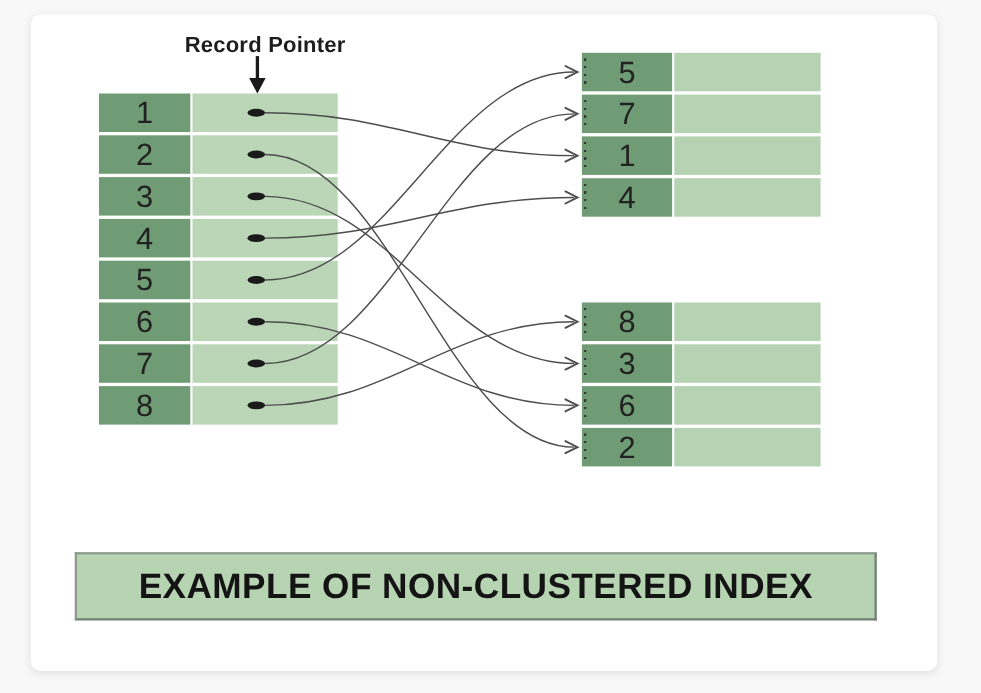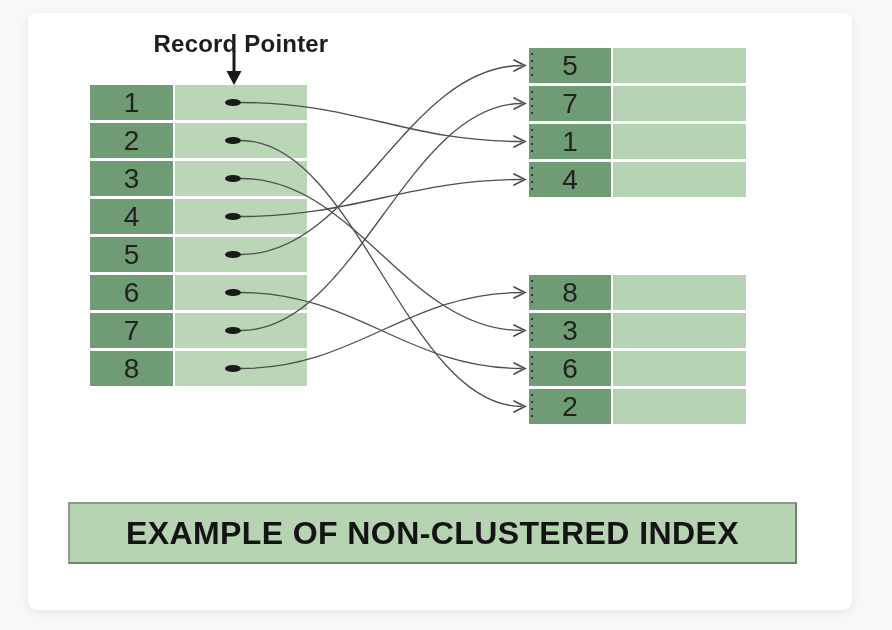--- a/index.html
+++ b/index.html
@@ -11,21 +11,21 @@
   }
   .page{position:relative;width:892px;height:630px;}
   .card{
     position:absolute;left:28px;top:13px;width:824px;height:597px;
     background:#ffffff;border-radius:9px;
     box-shadow:0 2px 8px rgba(0,0,0,0.09);
   }
   *{box-sizing:border-box;}
   .rp-label{
     position:absolute;left:141px;top:30px;width:200px;
-    text-align:center;font-size:24px;font-weight:bold;color:#1d1d1d;
+    text-align:center;font-size:20px;font-weight:bold;color:#1d1d1d;
     letter-spacing:0.2px;z-index:3;
   }
   .table{
     position:absolute;display:flex;flex-direction:column;gap:3px;z-index:2;
   }
   .row{display:flex;gap:2px;height:35px;}
   .cell{height:35px;}
   .cell.key{
     background:var(--key-cell,#6f9c74);
     color:#222;font-size:28px;line-height:35px;text-align:center;

